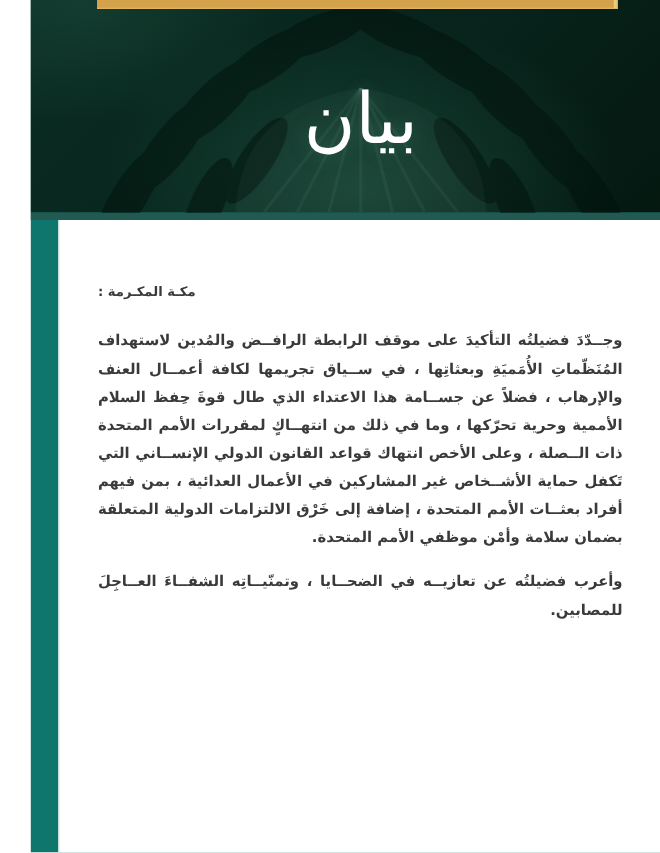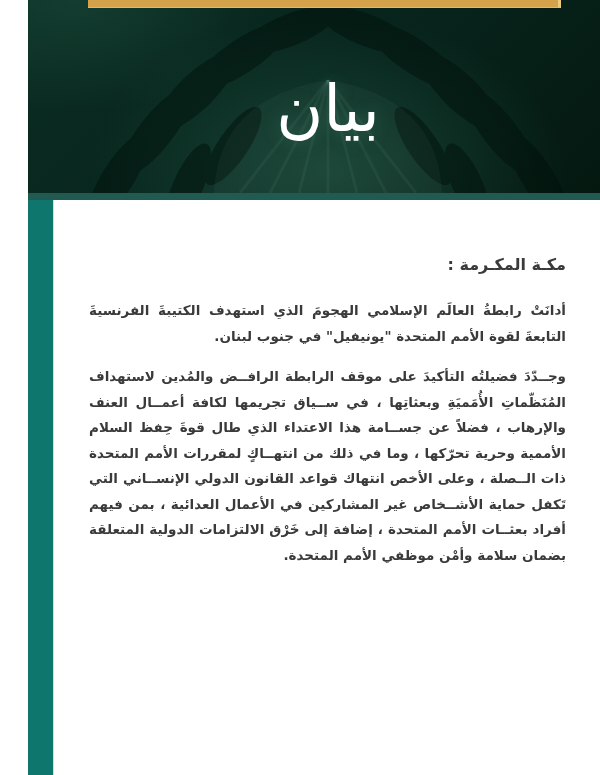--- a/index.html
+++ b/index.html
@@ -54,22 +54,22 @@
     direction:rtl;
     margin:0 26px 0 25px;
     height:575px;
     border-left:1px solid var(--card-border);
     border-right:1px solid var(--card-border);
     background:#fff;
     padding:52px 35px 0 35px;
     color:var(--body-text);
   }
   .location{
-    font-size:16px;font-weight:700;
-    text-align:right;
+    font-size:12px;font-weight:700;
+    text-align:left;
     margin:0 0 20px 0;
     line-height:26px;
   }
   .par{
     font-size:13.5px;font-weight:700;
     line-height:25.5px;
     text-align:justify;
     margin:0 0 15px 0;
   }
   .par:last-of-type{margin-bottom:0;}
@@ -111,18 +111,18 @@
       </g>
     </svg>
     <div class="gold-bar"></div>
     <h1 class="title">بيان</h1>
   </header>
 
   <div class="strip"></div>
 
   <main class="card">
     <p class="location">مكـة المكـرمة :</p>
-    <p class="par">أدانَتْ رابطةُ العالَم الإسلامي الهجومَ الذي استهدف الكتيبةَ الفرنسيةَ التابعةَ لقوة الأمم المتحدة "يونيفيل" في جنوب لبنان.</p>
     <p class="par">وجــدّدَ فضيلتُه التأكيدَ على موقف الرابطة الرافــض والمُدين لاستهداف المُنَظّماتِ الأُمَميَةِ وبعثاتِها ، في ســياق تجريمها لكافة أعمــال العنف والإرهاب ، فضلاً عن جســامة هذا الاعتداء الذي طال قوةَ حِفظ السلام الأممية وحرية تحرّكها ، وما في ذلك من انتهــاكٍ لمقررات الأمم المتحدة ذات الــصلة ، وعلى الأخص انتهاك قواعد القانون الدولي الإنســاني التي تَكفل حماية الأشــخاص غير المشاركين في الأعمال العدائية ، بمن فيهم أفراد بعثــات الأمم المتحدة ، إضافة إلى خَرْق الالتزامات الدولية المتعلقة بضمان سلامة وأمْن موظفي الأمم المتحدة.</p>
+    <p class="par">وأعرب فضيلتُه عن تعازيــه في الضحــايا ، وتمنّيــاتِه الشفــاءَ العــاجِلَ للمصابين.</p>
 
   </main>
 
 </div>
 
 </body></html>

